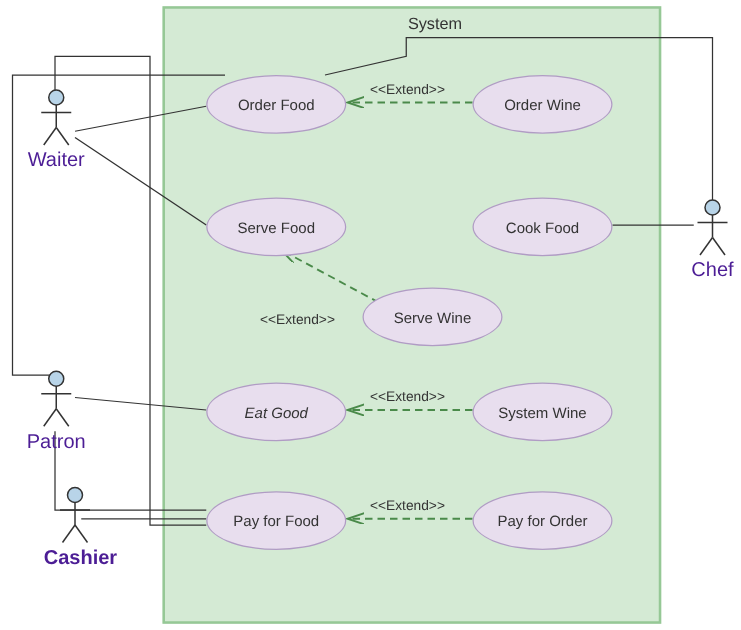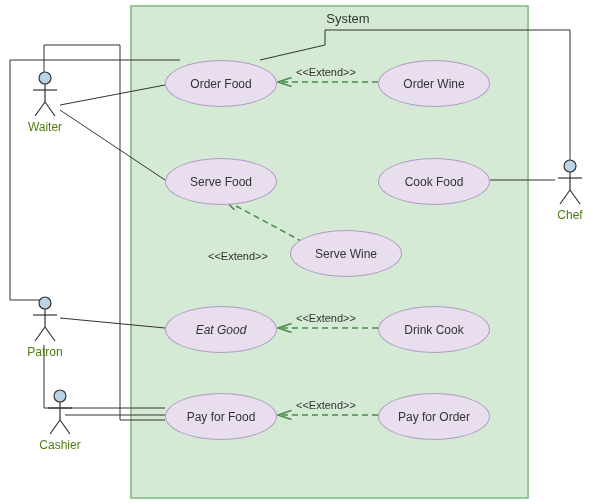--- a/index.html
+++ b/index.html
@@ -48,22 +48,22 @@
   .actor {
     position: absolute;
     width: 30px;
     text-align: center;
   }
   .actor svg {
     display: block;
     margin: 0 auto;
   }
   .actor-label {
-    font-size: 12px;
-    color: #4d7c0f;
+    font-size: 16px;
+    color: #4c1d95;
     margin-top: 2px;
     white-space: nowrap;
     text-align: center;
     position: relative;
     left: -10px;
     width: 50px;
   }
   .stereotype {
     position: absolute;
     font-size: 11px;
@@ -118,21 +118,21 @@
 
   <line x1="378" y1="415" x2="278" y2="415" stroke="#4a8a4a" stroke-width="1.5" stroke-dasharray="6,4" marker-end="url(#arrow)"></line>
 </svg>
 
 <div class="usecase" style="left:165px; top:60px;">Order Food</div>
 <div class="usecase" style="left:378px; top:60px;">Order Wine</div>
 <div class="usecase" style="left:165px; top:158px;">Serve Food</div>
 <div class="usecase" style="left:378px; top:158px;">Cook Food</div>
 <div class="usecase" style="left:290px; top:230px;">Serve Wine</div>
 <div class="usecase" style="left:165px; top:306px;font-style:italic;">Eat Good</div>
-<div class="usecase" style="left:378px; top:306px;">Drink Cook</div>
+<div class="usecase" style="left:378px; top:306px;">System Wine</div>
 <div class="usecase" style="left:165px; top:393px;">Pay for Food</div>
 <div class="usecase" style="left:378px; top:393px;">Pay for Order</div>
 
 <div class="stereotype" style="left:296px; top:66px;">&lt;&lt;Extend&gt;&gt;</div>
 <div class="stereotype" style="left:208px; top:250px;">&lt;&lt;Extend&gt;&gt;</div>
 <div class="stereotype" style="left:296px; top:312px;">&lt;&lt;Extend&gt;&gt;</div>
 <div class="stereotype" style="left:296px; top:399px;">&lt;&lt;Extend&gt;&gt;</div>
 
 <div class="actor" style="left:30px; top:70px;">
   <svg width="30" height="48">
@@ -160,21 +160,21 @@
   <svg width="30" height="48">
     <circle cx="15" cy="8" r="6" fill="#b8d4e8" stroke="#333" stroke-width="1.2"></circle>
     <line x1="15" y1="14" x2="15" y2="32" stroke="#333" stroke-width="1.2"></line>
     <line x1="3" y1="20" x2="27" y2="20" stroke="#333" stroke-width="1.2"></line>
     <line x1="15" y1="32" x2="5" y2="46" stroke="#333" stroke-width="1.2"></line>
     <line x1="15" y1="32" x2="25" y2="46" stroke="#333" stroke-width="1.2"></line>
   </svg>
   <div class="actor-label">Patron</div>
 </div>
 
-<div class="actor" style="left:45px; top:388px;">
+<div class="actor" style="left:45px; top:388px;font-weight:bold;">
   <svg width="30" height="48">
     <circle cx="15" cy="8" r="6" fill="#b8d4e8" stroke="#333" stroke-width="1.2"></circle>
     <line x1="15" y1="14" x2="15" y2="32" stroke="#333" stroke-width="1.2"></line>
     <line x1="3" y1="20" x2="27" y2="20" stroke="#333" stroke-width="1.2"></line>
     <line x1="15" y1="32" x2="5" y2="46" stroke="#333" stroke-width="1.2"></line>
     <line x1="15" y1="32" x2="25" y2="46" stroke="#333" stroke-width="1.2"></line>
   </svg>
   <div class="actor-label">Cashier</div>
 </div>
 

